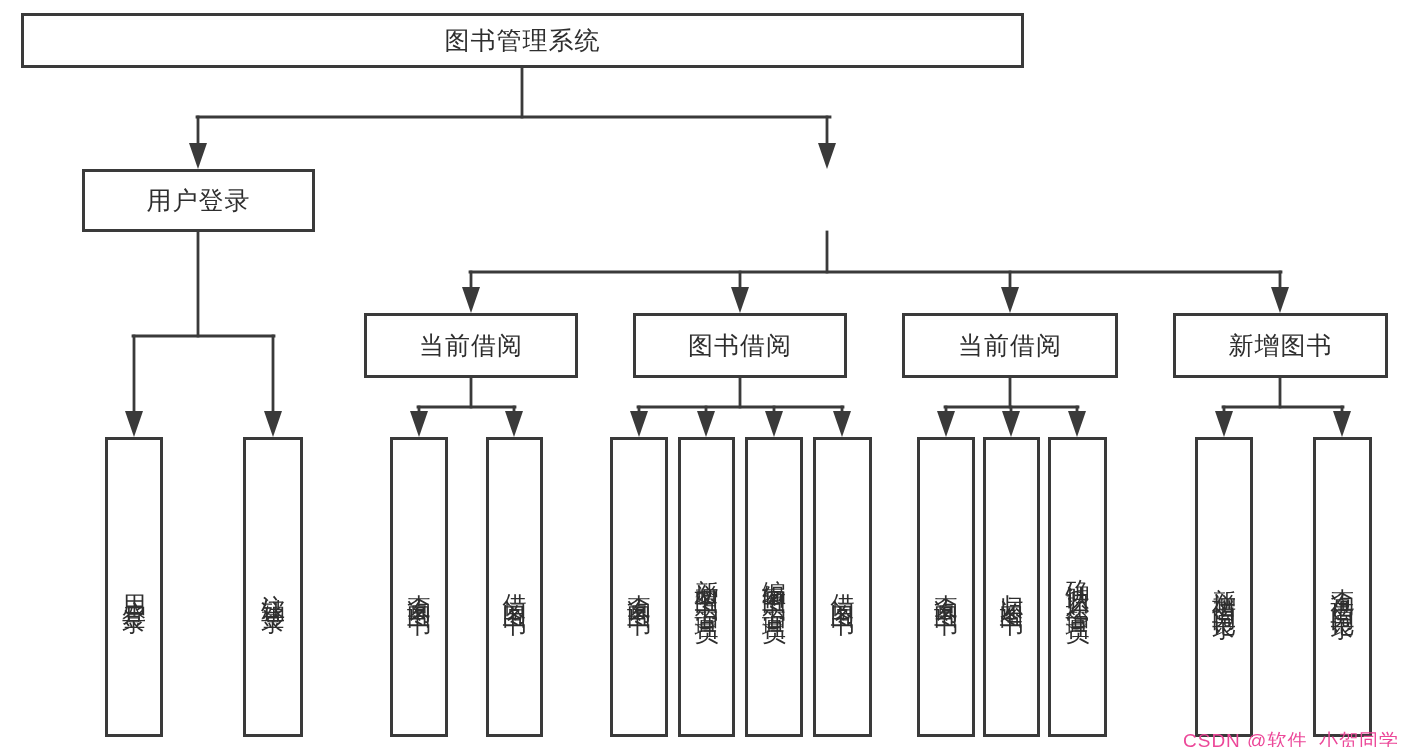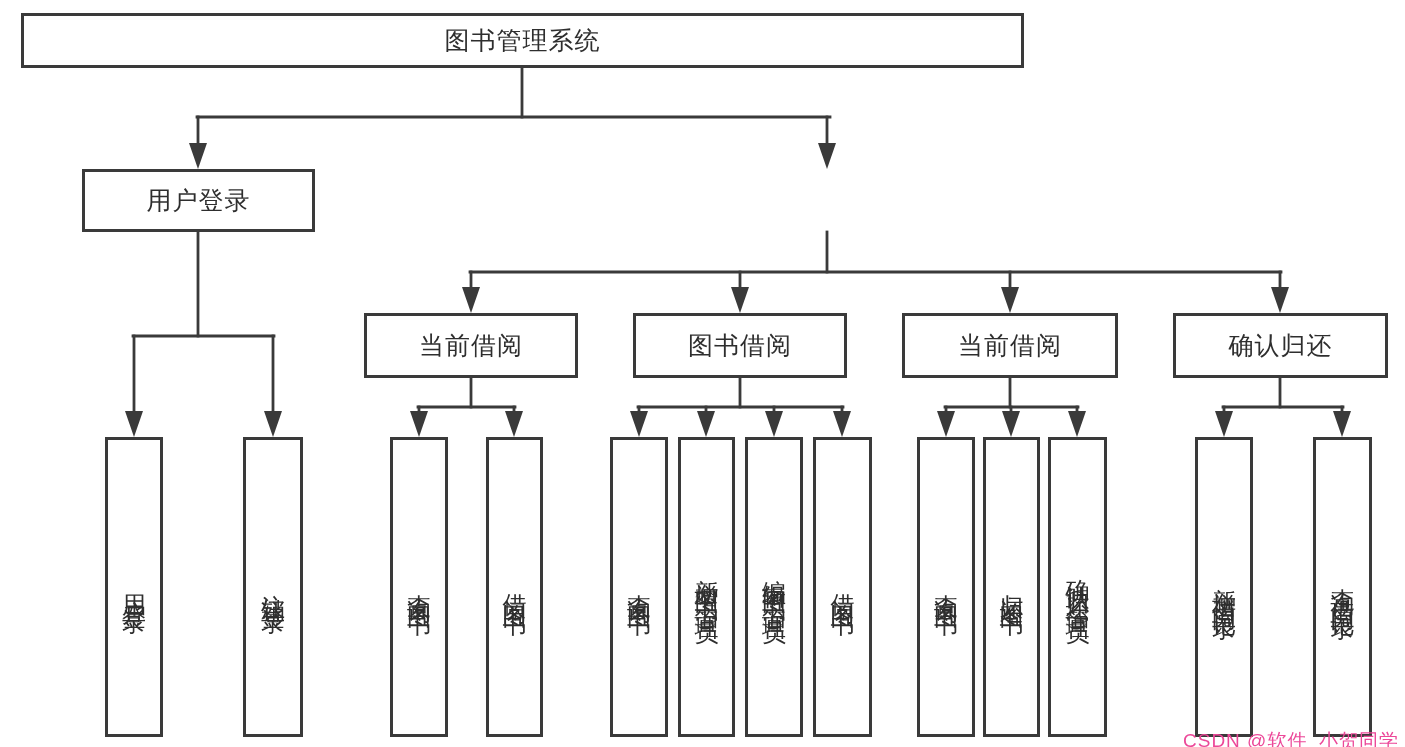--- a/index.html
+++ b/index.html
@@ -112,21 +112,21 @@
   <div class="box hbox" style="left:364px;top:313px;width:214px;height:65px">
     <span class="lbl">当前借阅</span>
   </div>
   <div class="box hbox" style="left:902px;top:313px;width:216px;height:65px">
     <span class="lbl">当前借阅</span>
   </div>
   <div class="box hbox" style="left:633px;top:313px;width:214px;height:65px">
     <span class="lbl">图书借阅</span>
   </div>
   <div class="box hbox" style="left:1173px;top:313px;width:215px;height:65px">
-    <span class="lbl">确认归还</span>
+    <span class="lbl">新增图书</span>
   </div>
 
   <div class="box leaf" style="left:105px;width:58px">
     <span class="vlbl">用户登录</span>
   </div>
   <div class="box leaf" style="left:243px;width:60px">
     <span class="vlbl">注销登录</span>
   </div>
   <div class="box leaf" style="left:390px;width:58px">
     <span class="vlbl">查询图书</span>

